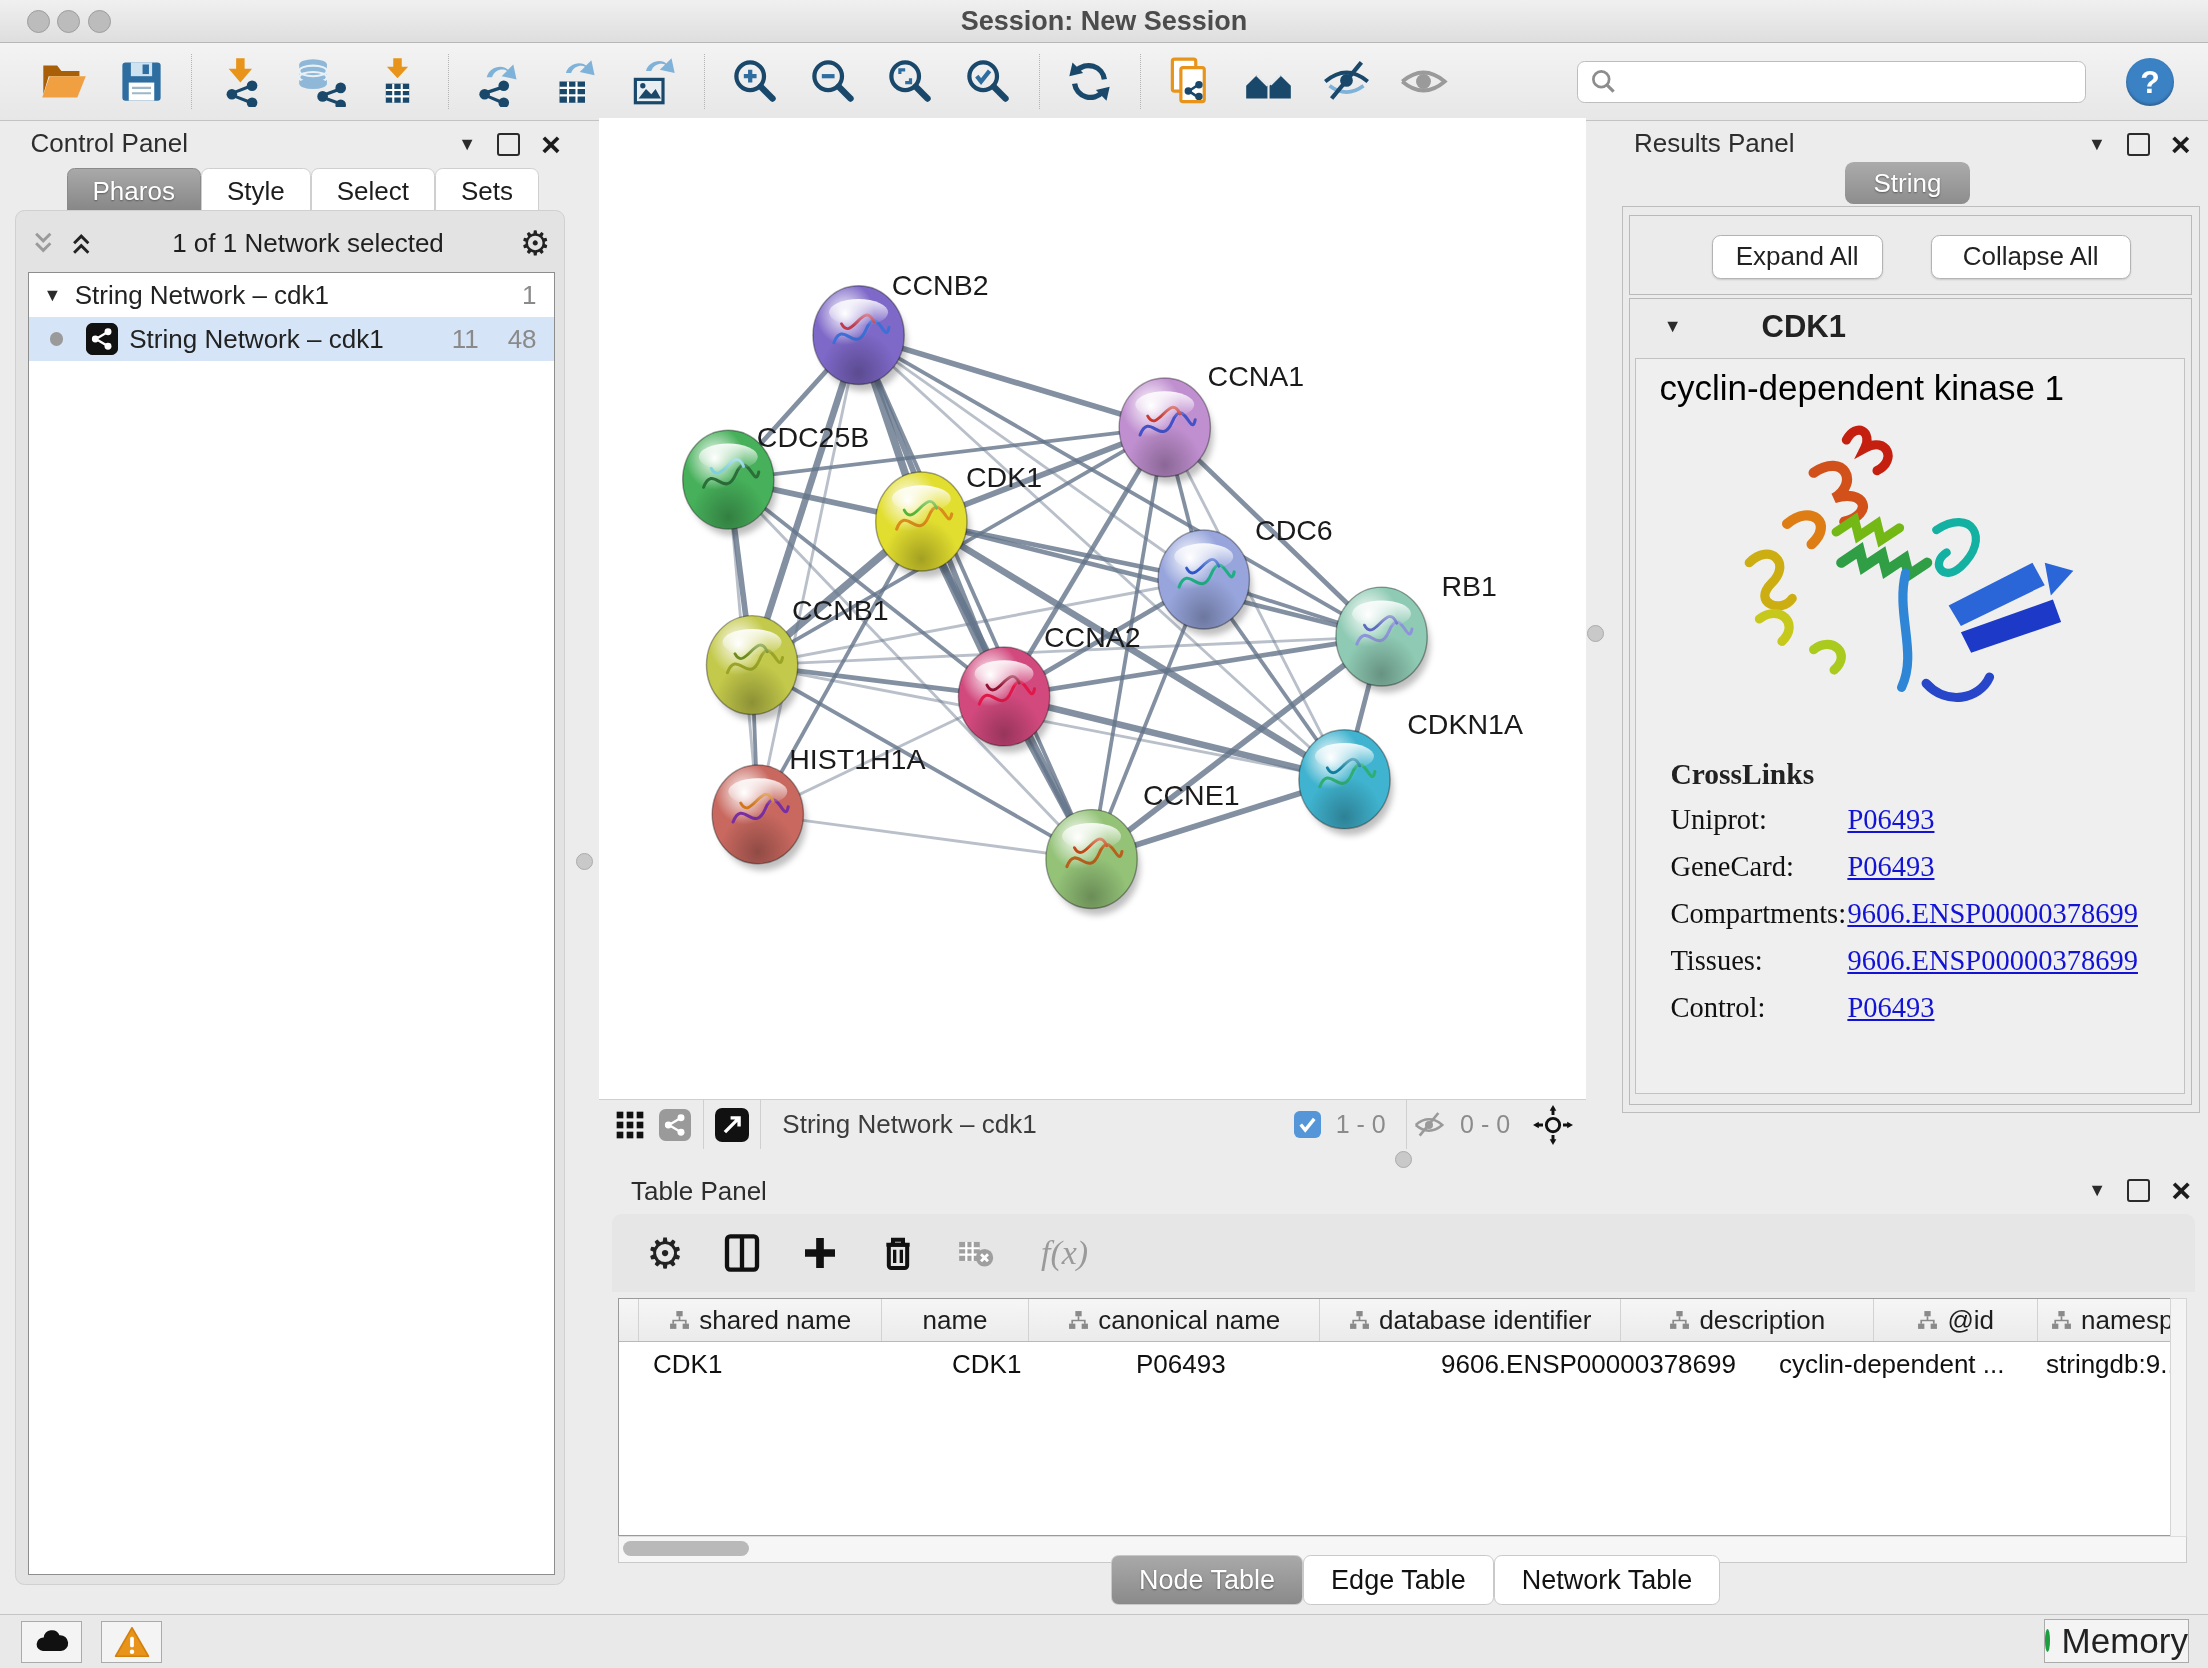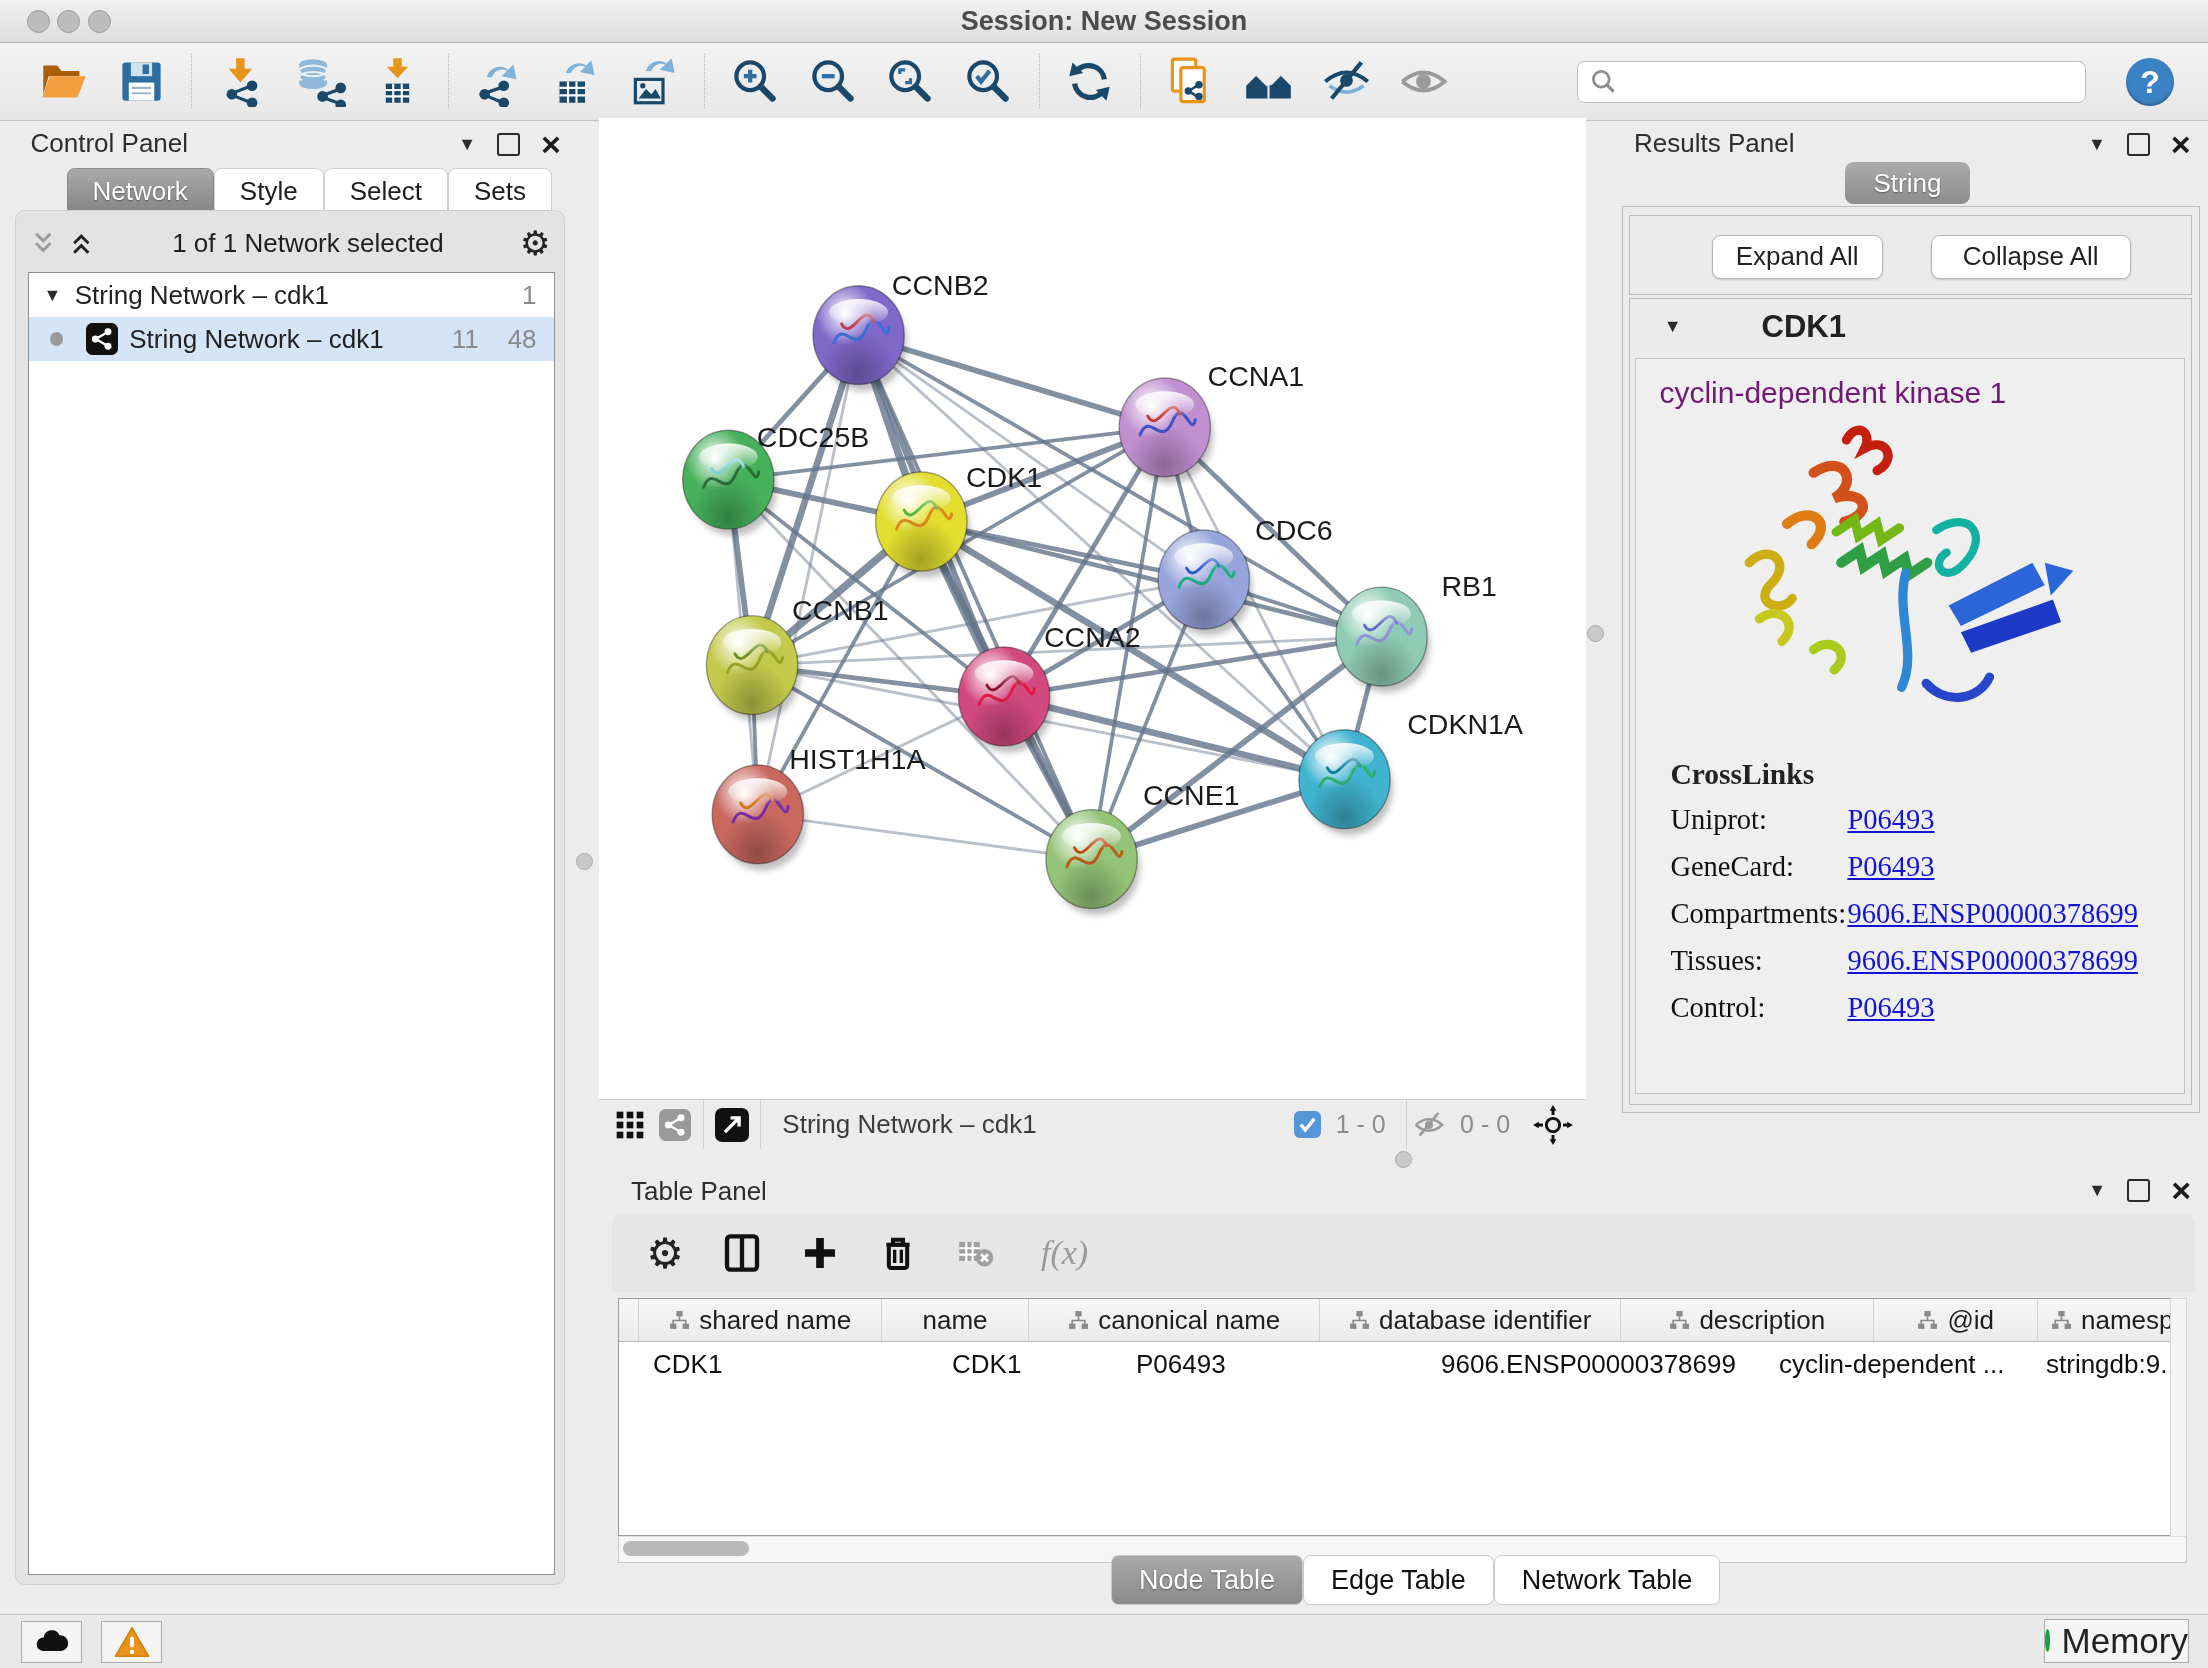--- a/index.html
+++ b/index.html
@@ -71,21 +71,21 @@
     border:1px solid #bdbdbd}
   #rp-btnbox{position:absolute;left:5.7px;top:7.6px;width:561px;height:78px;border:1px solid #b9b9b9}
   .rp-btn{position:absolute;top:19px;height:42px;background:#fff;border:1px solid #b3b3b3;
     border-radius:8.6px;font-size:26px;display:flex;align-items:center;justify-content:center;
     box-shadow:0 1px 1.9px rgba(0,0,0,.15)}
   #rp-section{position:absolute;left:5.7px;top:91px;width:561px;height:805px;border:1px solid #b9b9b9}
   #rp-gene-row{position:absolute;left:0;top:0;width:100%;height:55px;display:flex;align-items:center}
   #rp-gene{font-size:31px;font-weight:bold;margin-left:80px}
   #rp-inner{position:absolute;left:5.7px;top:59px;width:548px;height:734px;border:1px solid #c2c2c2;
     background:#efefef}
-  #rp-desc{position:absolute;left:23px;top:17px;font-size:30px;color:#701a75}
+  #rp-desc{position:absolute;left:23px;top:9px;font-size:35px;color:#000000}
   #crosslinks{position:absolute;left:34px;top:399px;font-family:Liberation Serif, serif;font-size:28.5px}
   #crosslinks .cl-title{font-weight:bold;font-size:29.5px;margin-bottom:13.3px}
   .cl-row{display:flex;margin-bottom:15px}
   .cl-label{width:177px;color:#111}
   .cl-link{color:#1313d6;text-decoration:underline}
 
   
   #table-panel{left:599px;top:1176px;width:1609px;height:438px}
   #tp-toolbar{position:absolute;left:13.3px;top:38px;width:1583px;height:78px;background:#e6e6e6;
     border-radius:9.5px 9.5px 0 0;display:flex;align-items:center}
@@ -242,21 +242,21 @@
 </div>
 
 <div id="control-panel" class="abs">
   <div class="panel-head" style="position:absolute;left:21px;top:1.9px">Control Panel</div>
   <div class="panel-ctrl" style="right:7.6px">
     <span class="tri">▼</span>
     <span class="float-sq"></span>
     <span class="close-x">×</span>
   </div>
   <div id="cp-tabs">
-    <div class="cp-tab sel">Network</div>
+    <div class="cp-tab sel">Pharos</div>
     <div class="cp-tab">Style</div>
     <div class="cp-tab">Select</div>
     <div class="cp-tab">Sets</div>
   </div>
   <div id="cp-body">
     <div id="cp-statusrow">
       <svg width="28.5" height="28.5" viewBox="0 0 24 24">
         <path d="M6 4l6 6 6-6M6 12l6 6 6-6" stroke="#9a9a9a" stroke-width="2.4" fill="none"></path>
       </svg>
       <svg width="28.5" height="28.5" viewBox="0 0 24 24" style="margin-left:9.5px">

